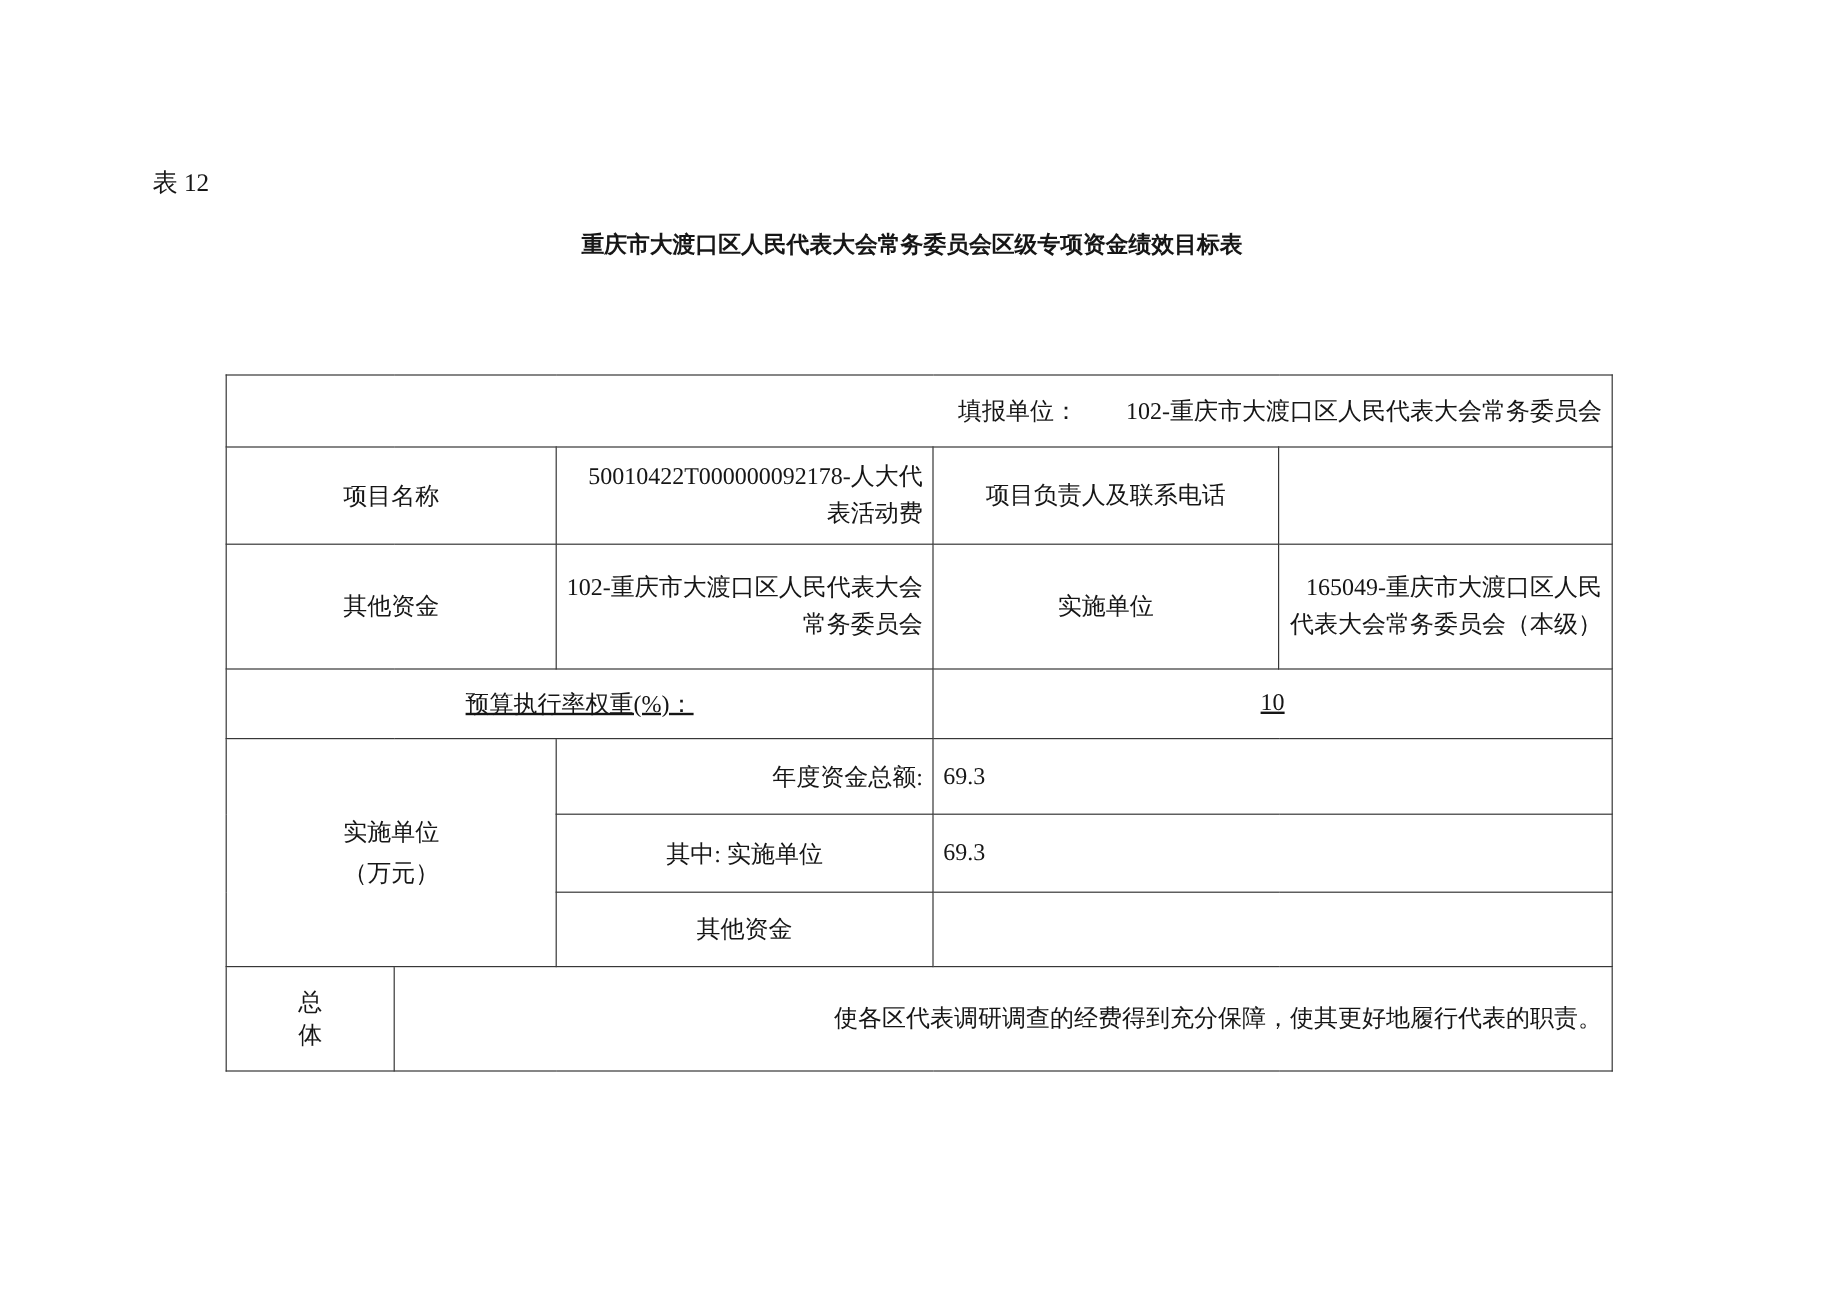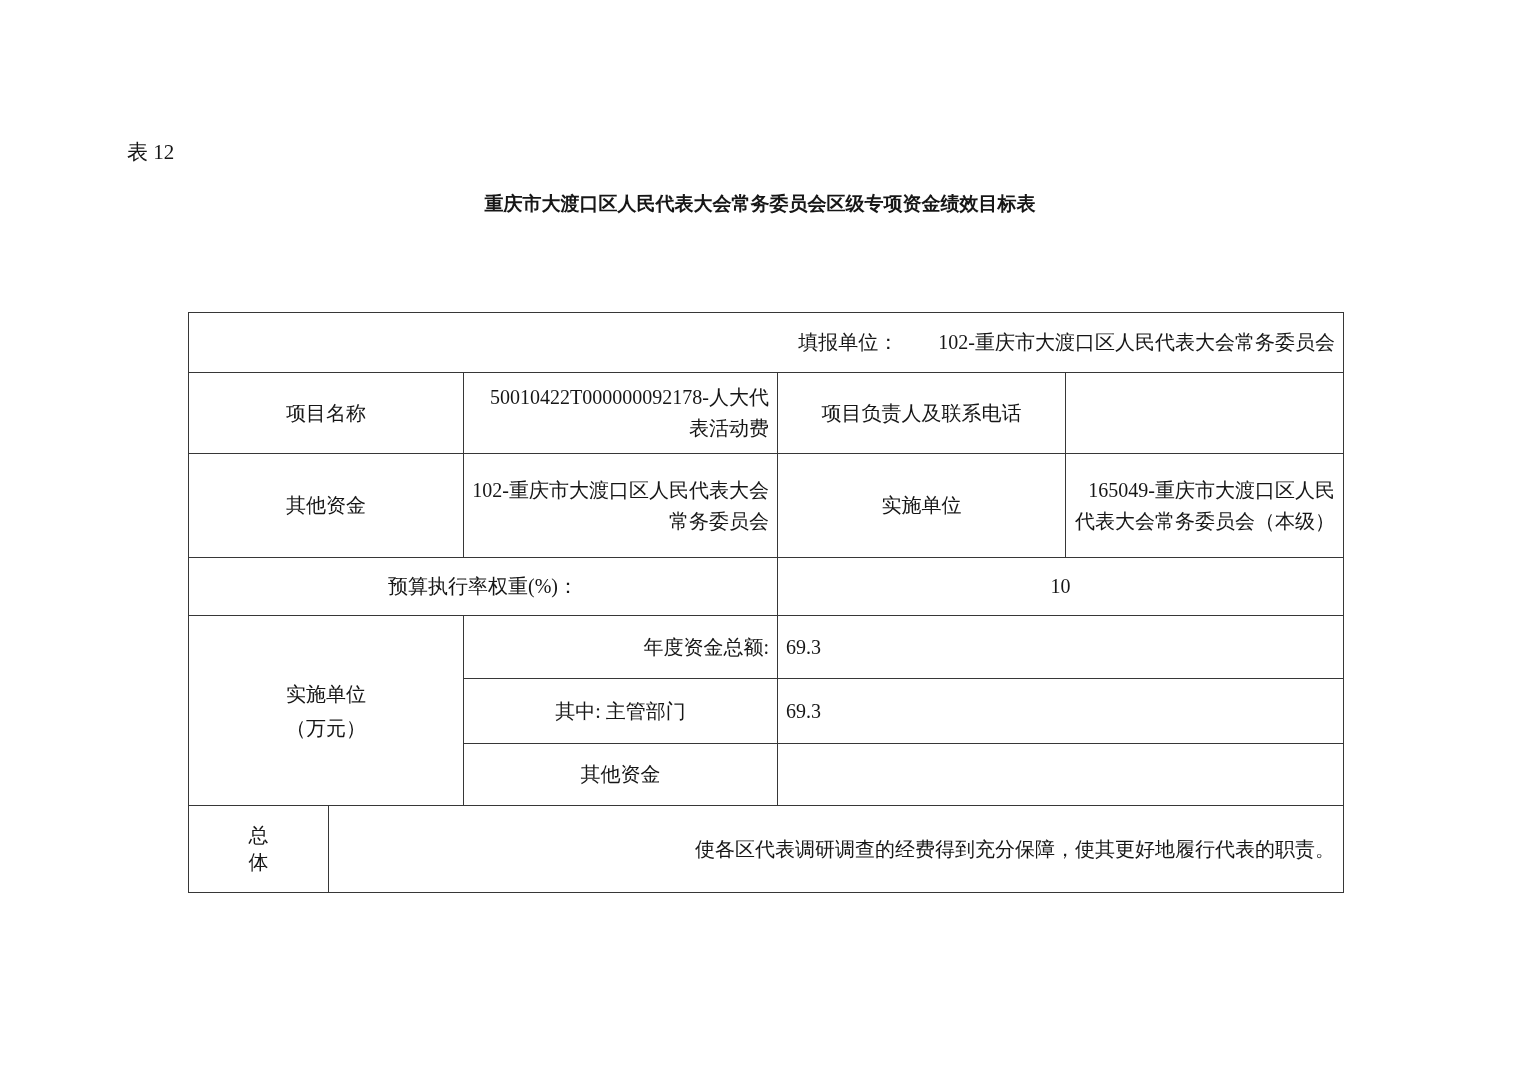--- a/index.html
+++ b/index.html
@@ -53,21 +53,21 @@
     padding: 2px 8px;
     overflow: hidden;
   }
   .c  { text-align: center; }
   .l  { text-align: right;  padding-left: 10px; }
   .r  { text-align: left; padding-right: 14px; }
   .wrap { line-height: 1.55; word-break: break-all; }
   .h1 { height: 55px; }
   .h2 { height: 76px; }
   .h3 { height: 99px; }
-  .h4 { height: 53px; }
+  .h4 { height: 53px; text-decoration: underline; }
   .h5 { height: 58px; }
   .h6 { height: 60px; }
   .h7 { height: 57px; }
   .h8 { height: 82px; }
   .ru-cell { padding-left: 13px; }
   .ru-value { margin-left: 40px; }
   .funds-header { line-height: 1.7; }
   .overall-content { padding-left: 12px; padding-right: 12px; }
 </style>
 </head>
@@ -117,21 +117,21 @@
 
       <tr>
         <td colspan="2" rowspan="3" class="c funds-header">
           <div>实施单位</div>
           <div>（万元）</div>
         </td>
         <td class="h5 l">年度资金总额:</td>
         <td colspan="2" class="h5 r">69.3</td>
       </tr>
       <tr>
-        <td class="h6 c">其中: 主管部门</td>
+        <td class="h6 c">其中: 实施单位</td>
         <td colspan="2" class="h6 r">69.3</td>
       </tr>
       <tr>
         <td class="h7 c">其他资金</td>
         <td colspan="2" class="h7 r"></td>
       </tr>
 
       <tr>
         <td class="h8 c">
           <div>总</div>

